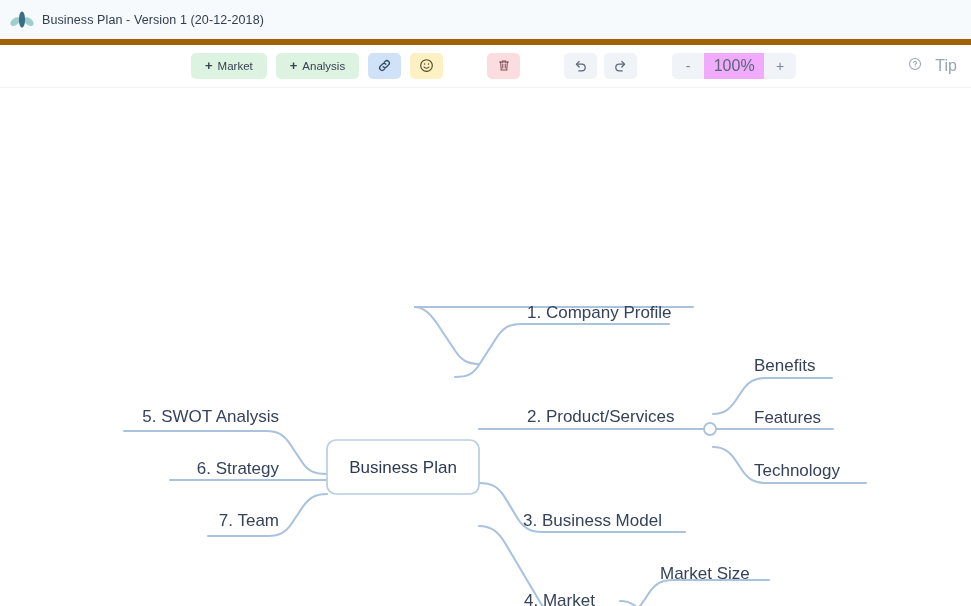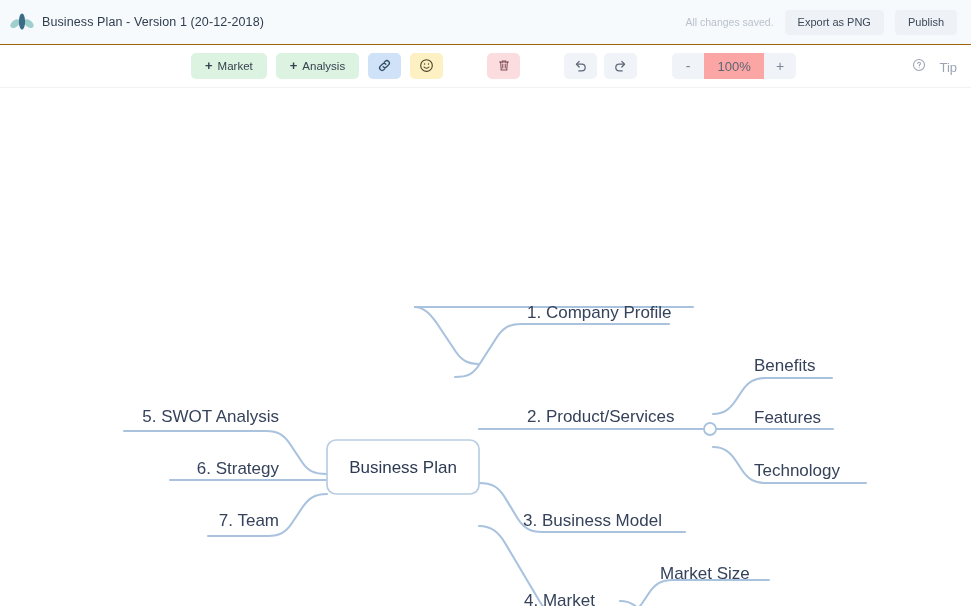--- a/index.html
+++ b/index.html
@@ -23,21 +23,21 @@
     display: flex;
     flex-direction: column;
     position: relative;
   }
 
   
   .header {
     height: 45px;
     flex: 0 0 45px;
     background: #f7fafc;
-    border-bottom: 1px solid #a16207;
+    border-bottom: 6px solid #a16207;
     display: flex;
     align-items: center;
     padding: 0 14px 0 8px;
     position: relative;
   }
 
   .logo {
     width: 28px;
     height: 28px;
     flex: 0 0 28px;
@@ -144,38 +144,38 @@
     background: transparent;
     color: #7a8596;
     font-size: 14px;
     cursor: pointer;
     font-family: inherit;
     display: flex;
     align-items: center;
     justify-content: center;
   }
   .zoom-level {
-    background: #fca5a5;
+    background: #f0abfc;
     height: 26px;
     min-width: 60px;
     display: flex;
     align-items: center;
     justify-content: center;
-    font-size: 13px;
+    font-size: 16px;
     color: #5a6675;
     cursor: pointer;
   }
 
   .tip {
     margin-left: auto;
     margin-right: 14px;
     display: flex;
-    align-items: flex-end;
+    align-items: flex-start;
     gap: 13px;
-    font-size: 13px;
+    font-size: 16px;
     color: #9aa4b2;
     cursor: pointer;
   }
 
   
   .canvas {
     flex: 1 1 auto;
     position: relative;
     background: #ffffff;
     overflow: hidden;
@@ -208,25 +208,20 @@
     <div class="logo">
       <svg width="26" height="24" viewBox="0 0 26 24">
         <ellipse cx="6.2" cy="13.6" rx="5.6" ry="3.4" transform="rotate(-38 6.2 13.6)" fill="#9ecfcd"></ellipse>
         <ellipse cx="19.8" cy="13.6" rx="5.6" ry="3.4" transform="rotate(38 19.8 13.6)" fill="#9ecfcd"></ellipse>
         <ellipse cx="13" cy="11.6" rx="3.1" ry="8.1" fill="#3b6e86"></ellipse>
       </svg>
     </div>
 
     <div class="doc-title">Business Plan - Version 1 (20-12-2018)</div>
 
-    <div class="header-right">
-      <span class="saved-status">All changes saved.</span>
-      <button class="hdr-btn">Export as PNG</button>
-      <button class="hdr-btn">Publish</button>
-    </div>
   </div>
 
   <div class="toolbar">
 
     <div class="tb-center">
 
       <button class="tb-btn wide bg-green">
         <span class="tb-plus">+</span>
         <span>Market</span>
       </button>

